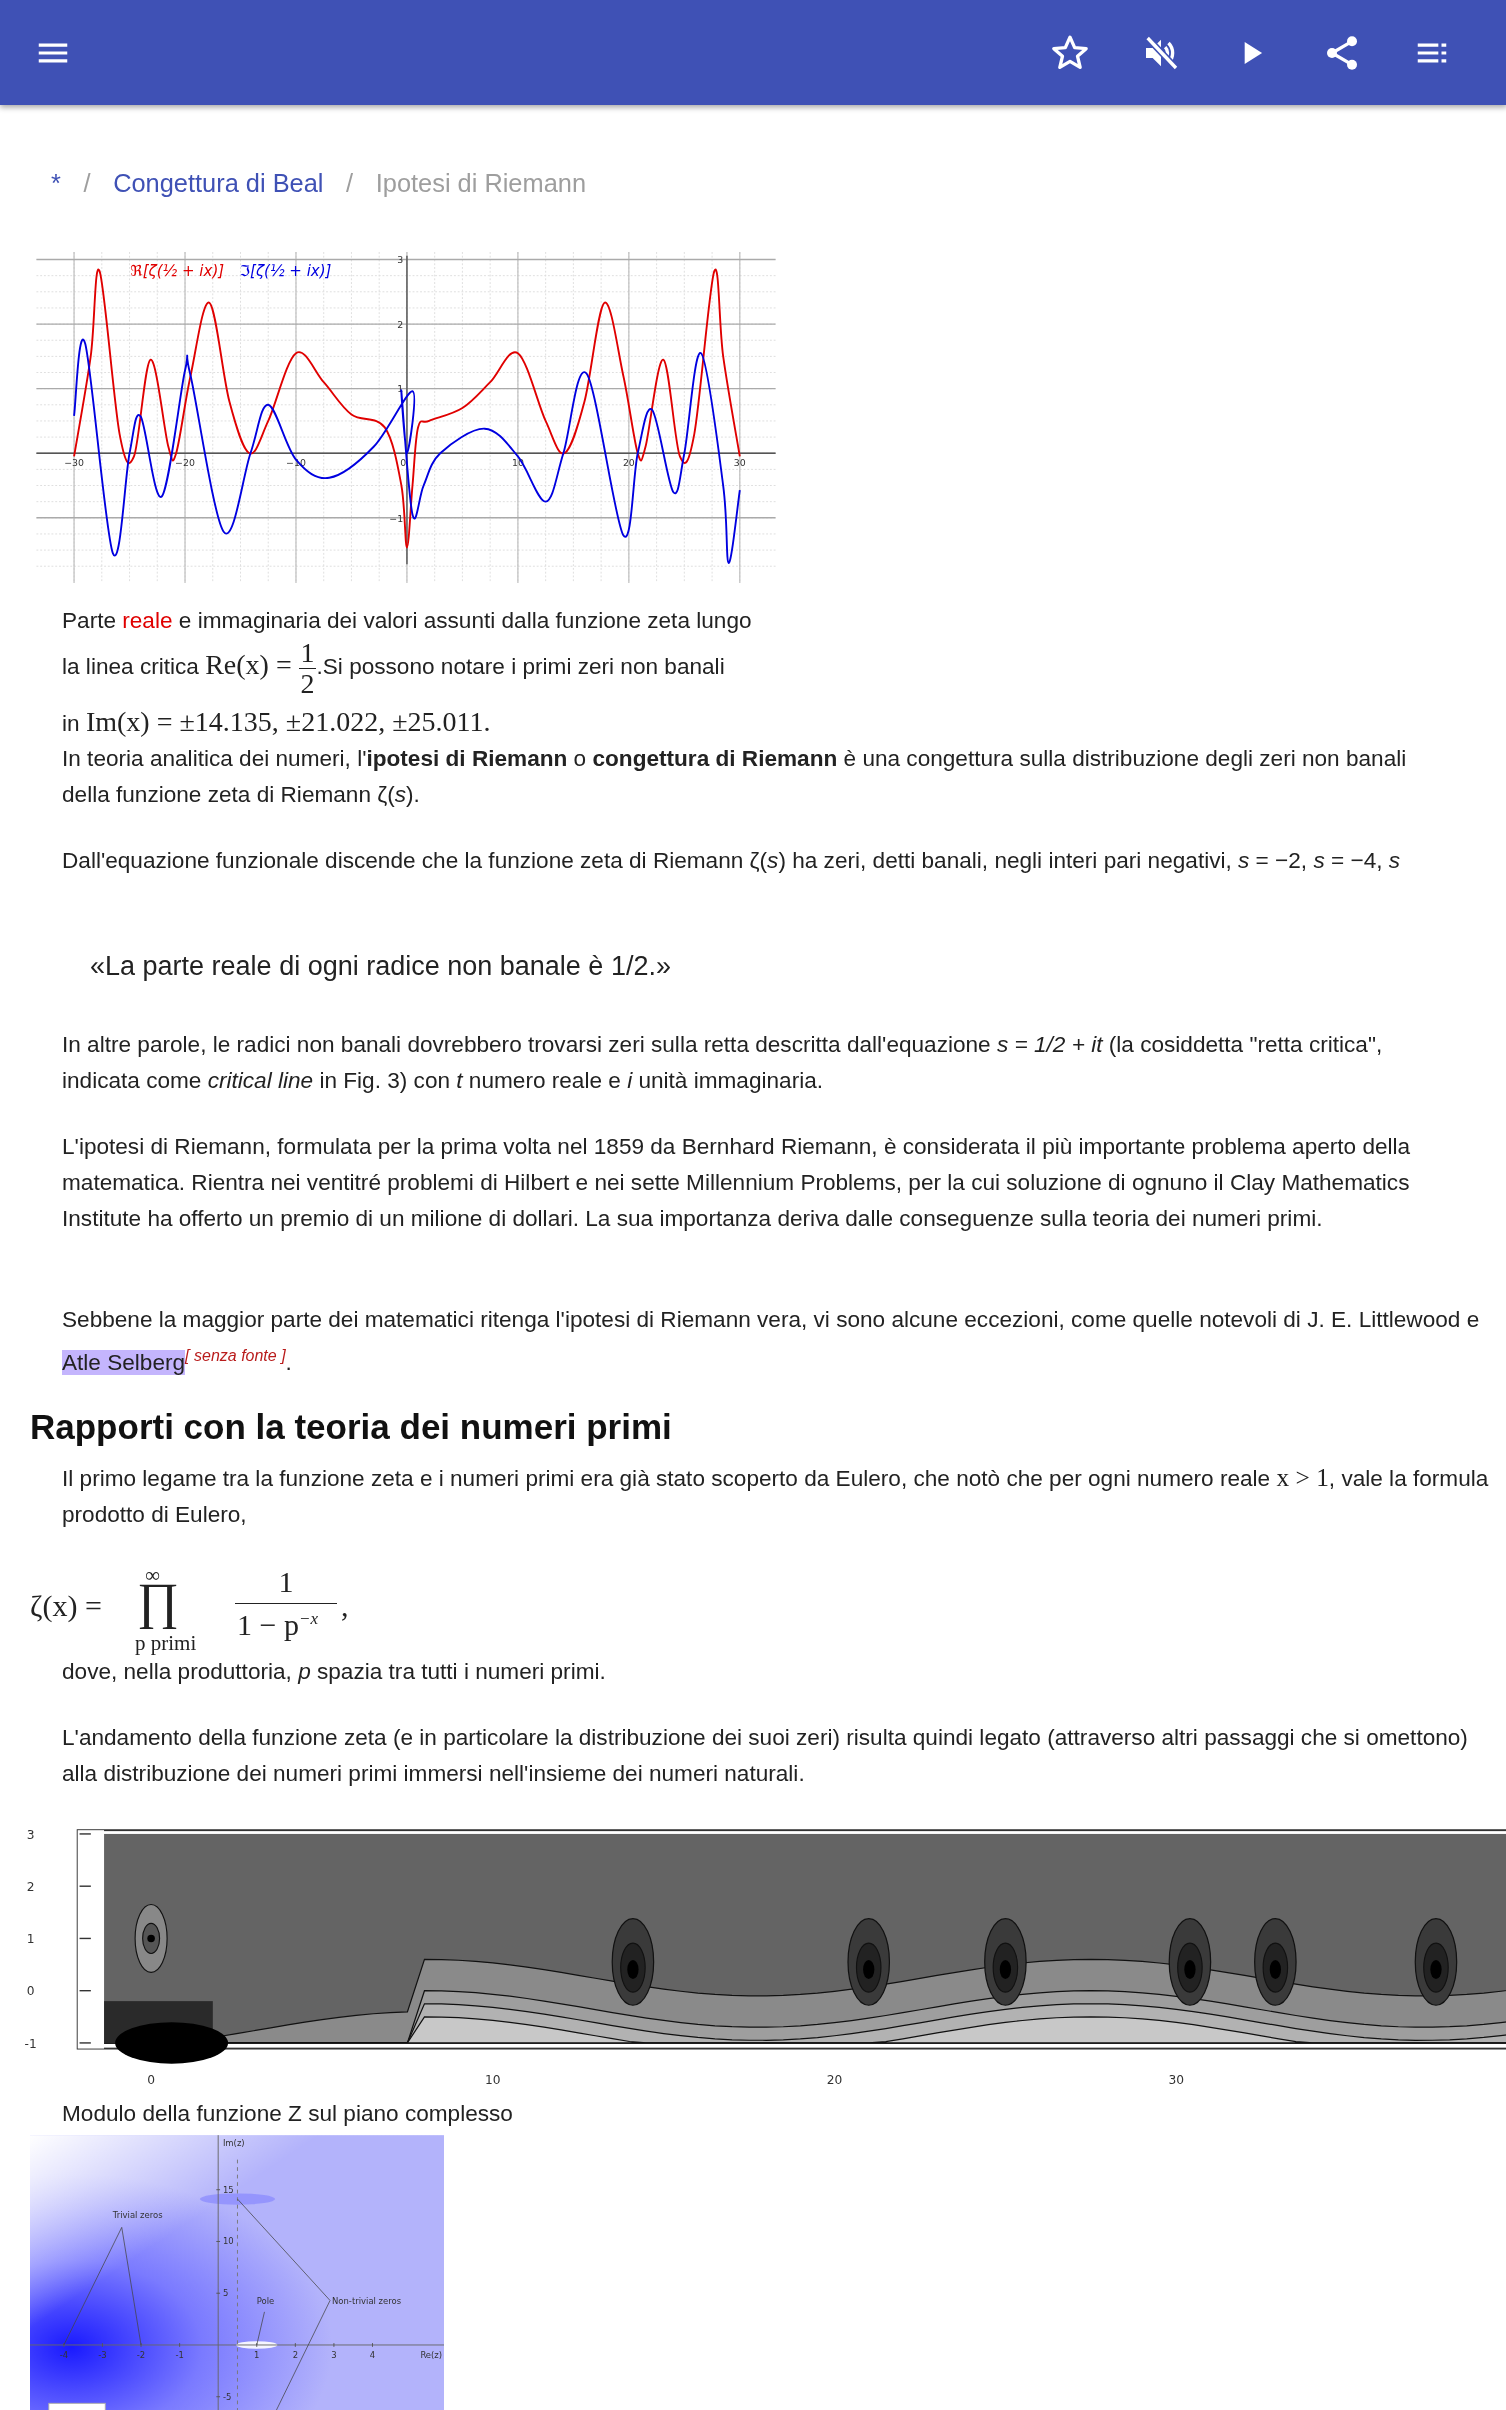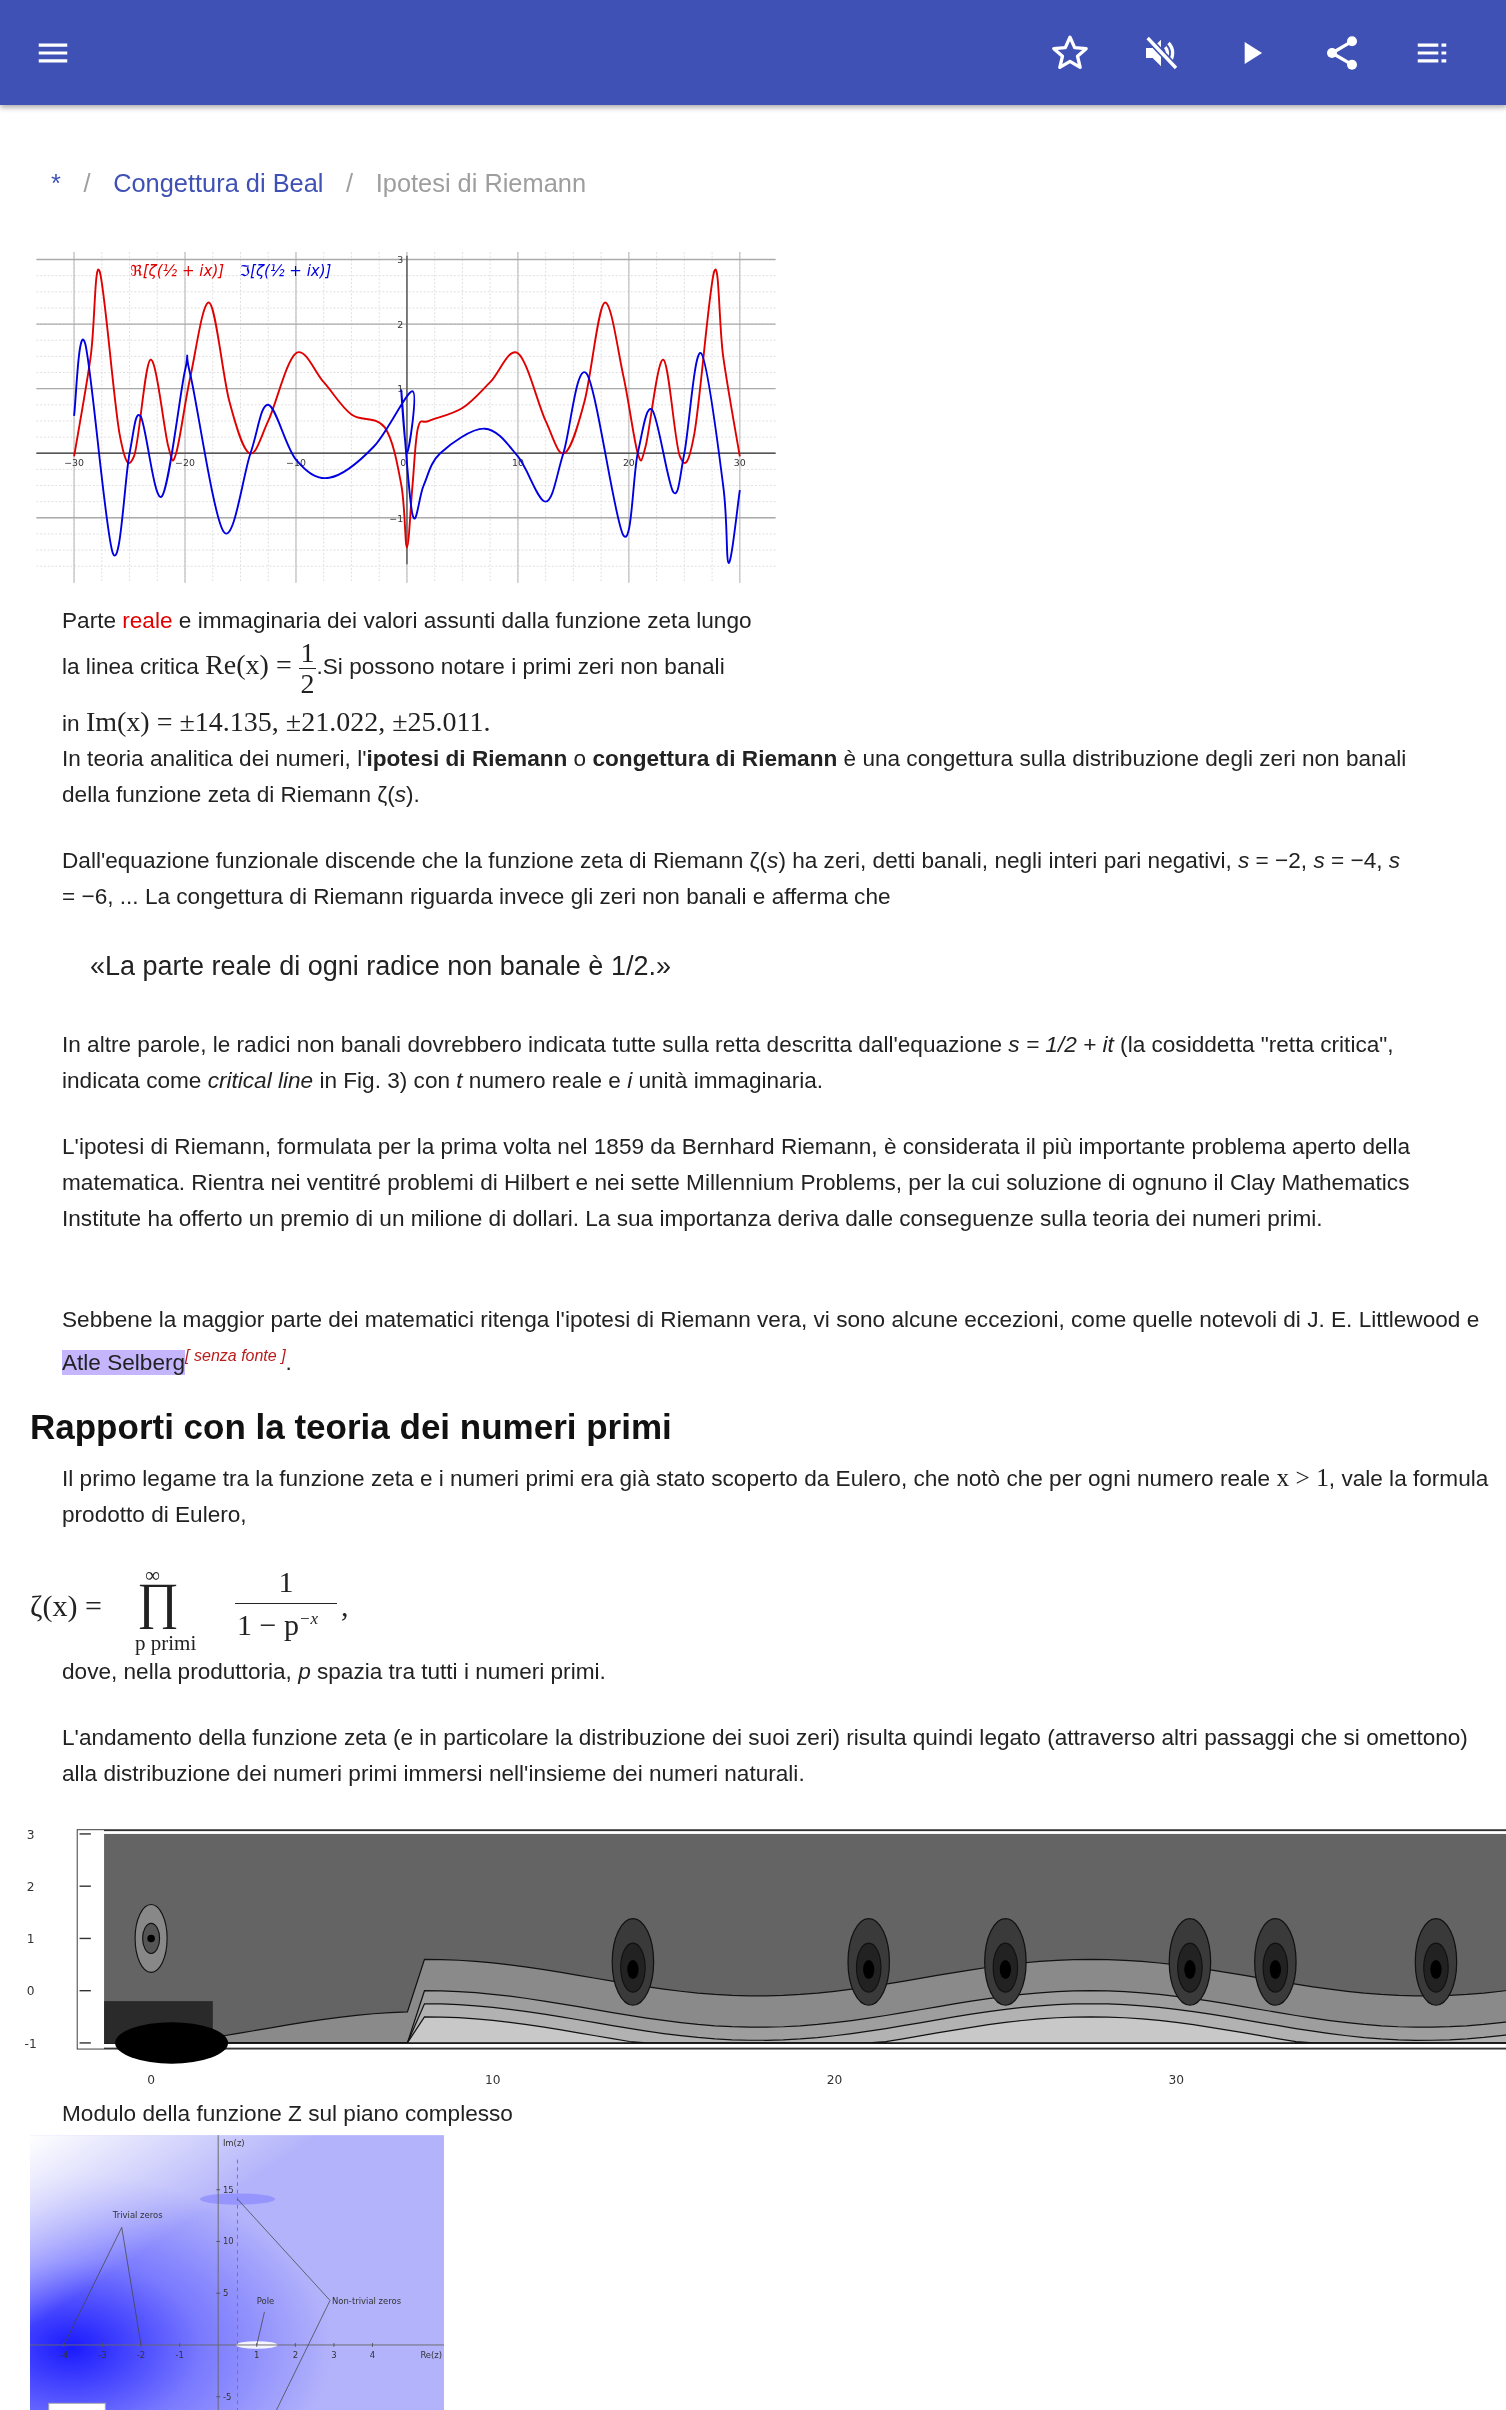--- a/index.html
+++ b/index.html
@@ -160,27 +160,27 @@
 </div>
 <div class="p" style="top:704px;">
   <span>in </span><span class="math">Im(x) = ±14.135, ±21.022, ±25.011.</span>
 </div>
 
 <div class="p" style="top:741px;">
   <span>In teoria analitica dei numeri, l'</span><b>ipotesi di Riemann</b><span> o </span><b>congettura di Riemann</b><span> è una congettura sulla distribuzione degli zeri non banali</span><br><span>della funzione zeta di Riemann ζ(</span><i>s</i><span>).</span>
 </div>
 
 <div class="p" style="top:843px; width:1441px;">
-  <span>Dall'equazione funzionale discende che la funzione zeta di Riemann ζ(</span><i>s</i><span>) ha zeri, detti banali, negli interi pari negativi, </span><i>s</i><span> = −2, </span><i>s</i><span> = −4, </span><i>s</i><br><span>= −6, ... La congettura di Riemann riguarda invece gli zeri non banali e afferma che</span>
+  <span>Dall'equazione funzionale discende che la funzione zeta di Riemann ζ(</span><i>s</i><span>) ha zeri, detti banali, negli interi pari negativi, </span><i>s</i><span> = −2, </span><i>s</i><span> = −4, </span><i>s</i><br>
 </div>
 
 <div class="quote">«La parte reale di ogni radice non banale è 1/2.»</div>
 
 <div class="p" style="top:1027px;">
-  <span>In altre parole, le radici non banali dovrebbero indicata tutte sulla retta descritta dall'equazione </span><i>s = 1/2 + it</i><span> (la cosiddetta "retta critica",</span><br><span>indicata come </span><i>critical line</i><span> in Fig. 3) con </span><i>t</i><span> numero reale e </span><i>i</i><span> unità immaginaria.</span>
+  <span>In altre parole, le radici non banali dovrebbero trovarsi zeri sulla retta descritta dall'equazione </span><i>s = 1/2 + it</i><span> (la cosiddetta "retta critica",</span><br><span>indicata come </span><i>critical line</i><span> in Fig. 3) con </span><i>t</i><span> numero reale e </span><i>i</i><span> unità immaginaria.</span>
 </div>
 
 <div class="p" style="top:1129px; width:1412px;">L'ipotesi di Riemann, formulata per la prima volta nel 1859 da Bernhard Riemann, è considerata il più importante problema aperto della matematica. Rientra nei ventitré problemi di Hilbert e nei sette Millennium Problems, per la cui soluzione di ognuno il Clay Mathematics Institute ha offerto un premio di un milione di dollari. La sua importanza deriva dalle conseguenze sulla teoria dei numeri primi.</div>
 
 <div class="p" style="top:1302px; width:1431px;">
   <span>Sebbene la maggior parte dei matematici ritenga l'ipotesi di Riemann vera, vi sono alcune eccezioni, come quelle notevoli di J. E. Littlewood e </span><a class="hl">Atle Selberg</a><sup class="sup-red">[ senza fonte ]</sup><span>.</span>
 </div>
 
 <h2 class="section">Rapporti con la teoria dei numeri primi</h2>
 

